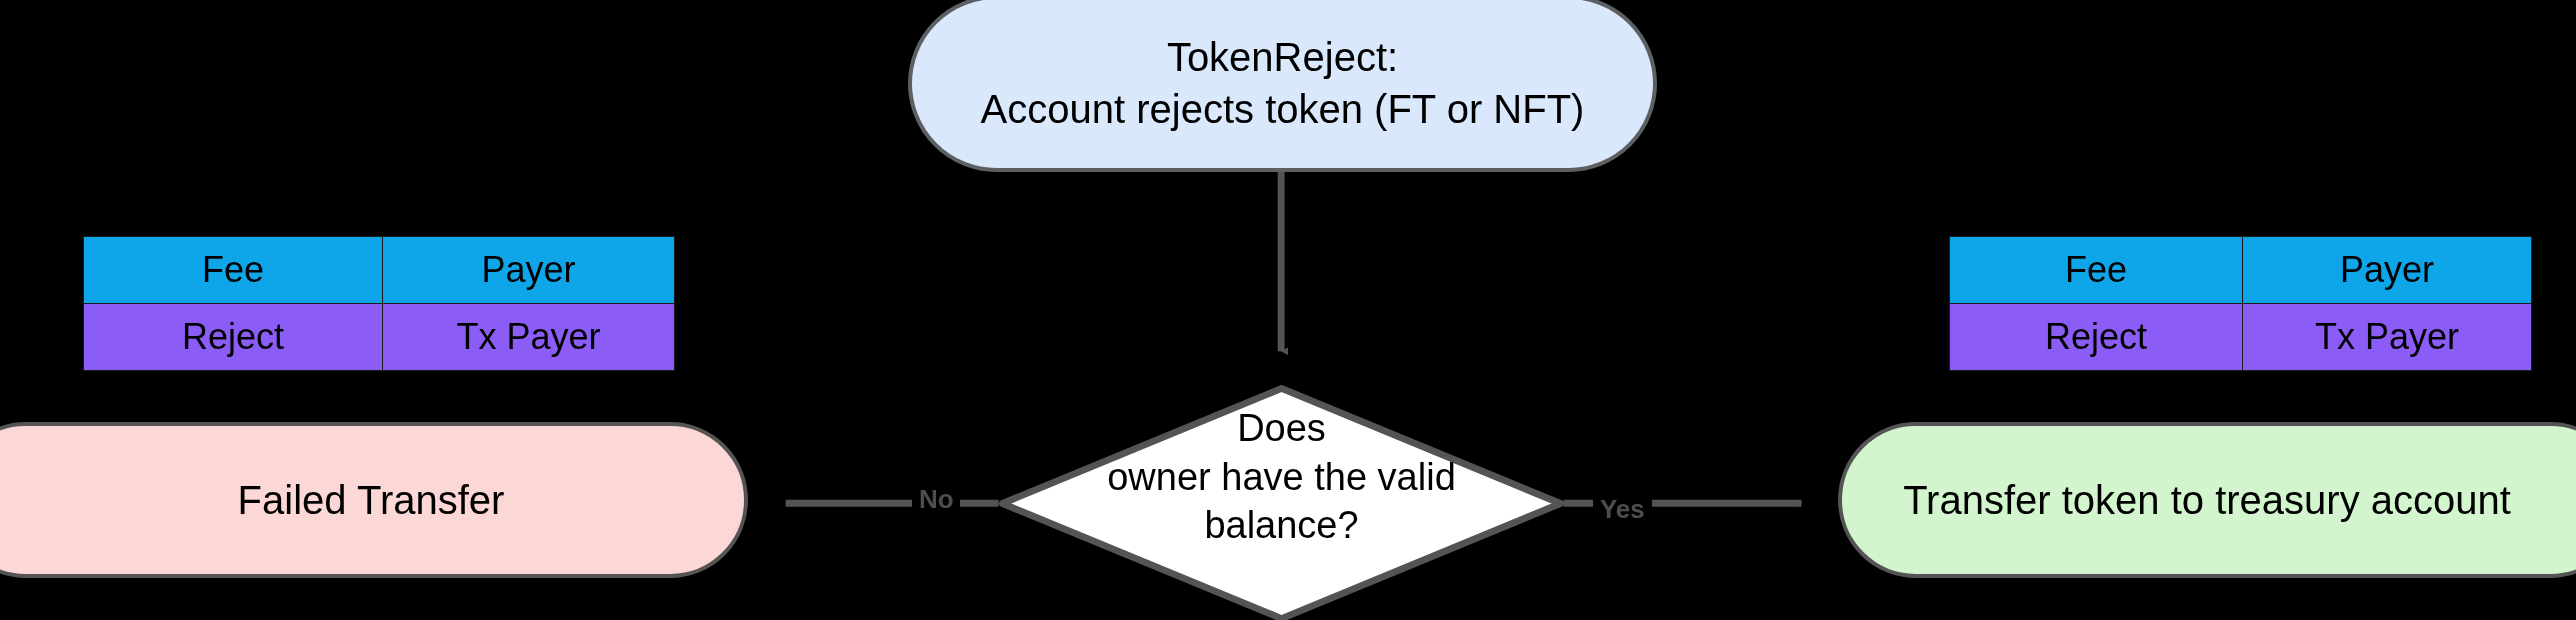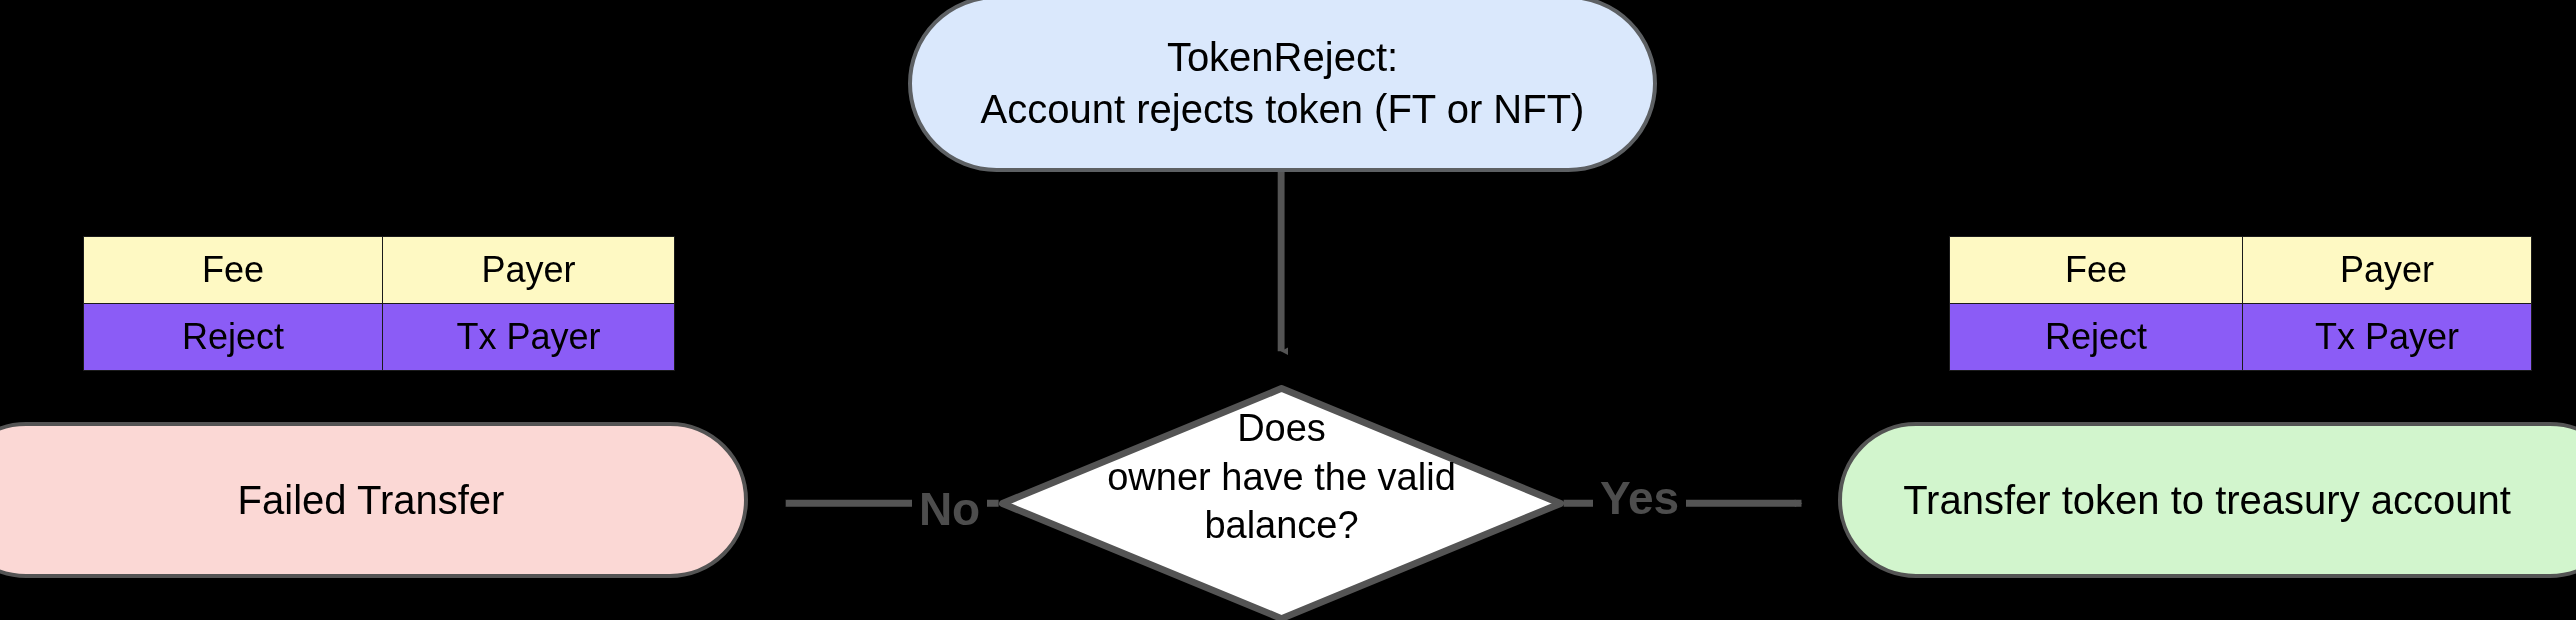--- a/index.html
+++ b/index.html
@@ -118,21 +118,21 @@
     border: 1.7px solid #1b1b1b;
     font-weight: normal;
     font-size: 36px;
     color: #000000;
     text-align: center;
     height: 67px;
     padding: 0 6.9px;
     box-sizing: border-box;
   }
   .fee-table th {
-    background: #fef9c3;
+    background: #0ea5e9;
     margin-left: 6px;
   }
   .fee-table td {
     background: #8b5cf6;
   }
 
   #fee-table-left  { left: 83px;  top: 236px; width: 591px; }
   #fee-table-left  col.c1 { width: 299px; }
   #fee-table-left  col.c2 { width: 292px; }
 
@@ -144,29 +144,29 @@
   #edges {
     position: absolute;
     left: 0;
     top: 0;
     width: 2576px;
     height: 621px;
     pointer-events: none;
   }
   .edge-label {
     position: absolute;
-    font-size: 46px;
+    font-size: 26px;
     font-weight: bold;
     color: #4d4d4d;
     background: #000000;
     padding: 0 6.9px;
     line-height: 1;
   }
   #edge-label-no  { left: 912px; top: 486px; }
-  #edge-label-yes { left: 1593px; top: 475px; }
+  #edge-label-yes { left: 1593px; top: 496px; }
 </style>
 </head>
 <body>
 
 <div id="canvas">
 
   <svg id="edges" viewBox="0 0 3000 723" width="2576" height="621">
     <defs>
       <marker id="arrow-down" markerWidth="10" markerHeight="10" refX="5" refY="8.4" orient="auto" markerUnits="userSpaceOnUse">
         <path d="M0.6,0.4 L9.4,0.4 L5,8.8 Z" fill="#545454"></path>

